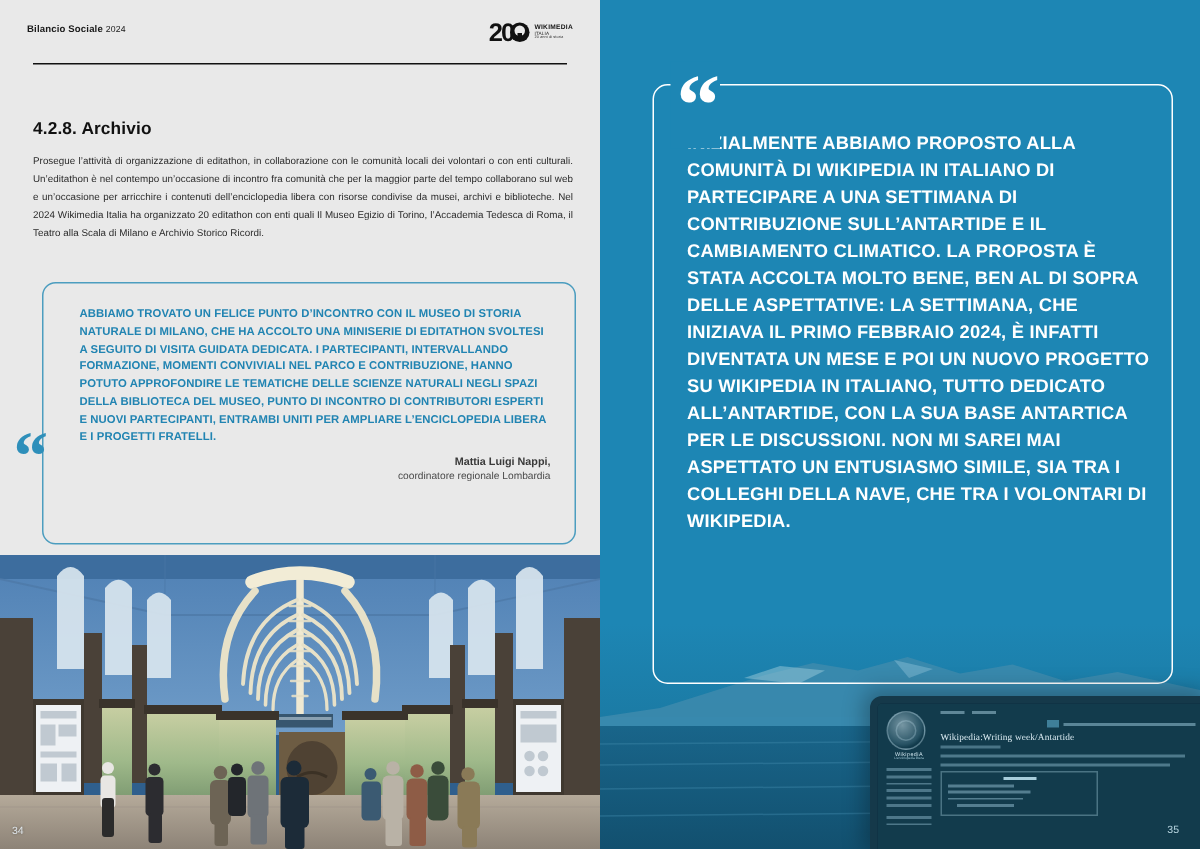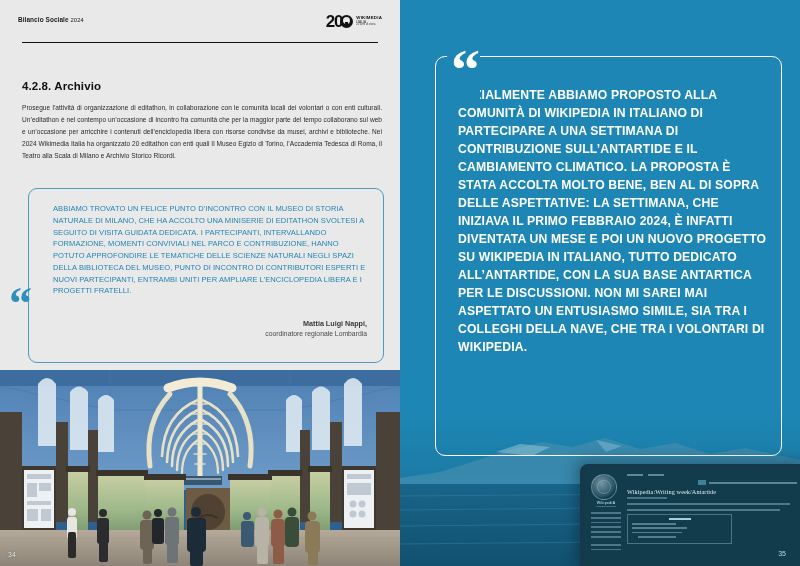--- a/index.html
+++ b/index.html
@@ -163,26 +163,26 @@
     font-size: 46px;
     line-height: 1;
     color: #2e8fba;
     font-family: "Liberation Serif", serif;
     font-weight: bold;
     letter-spacing: -3px;
   }
   .quote-text-left {
     font-size: 7.55px;
     line-height: 1.56;
-    font-weight: normal;
+    font-weight: bold;
     color: #2184b2;
     letter-spacing: 0.05px;
   }
   .quote-attr-left {
-    margin-top: 22px;
+    margin-top: 6px;
     text-align: right;
     line-height: 1.42;
   }
   .quote-attr-left .who {
     display: block;
     font-size: 7.2px;
     font-weight: bold;
     color: #3a3a3a;
   }
   .quote-attr-left .role {

